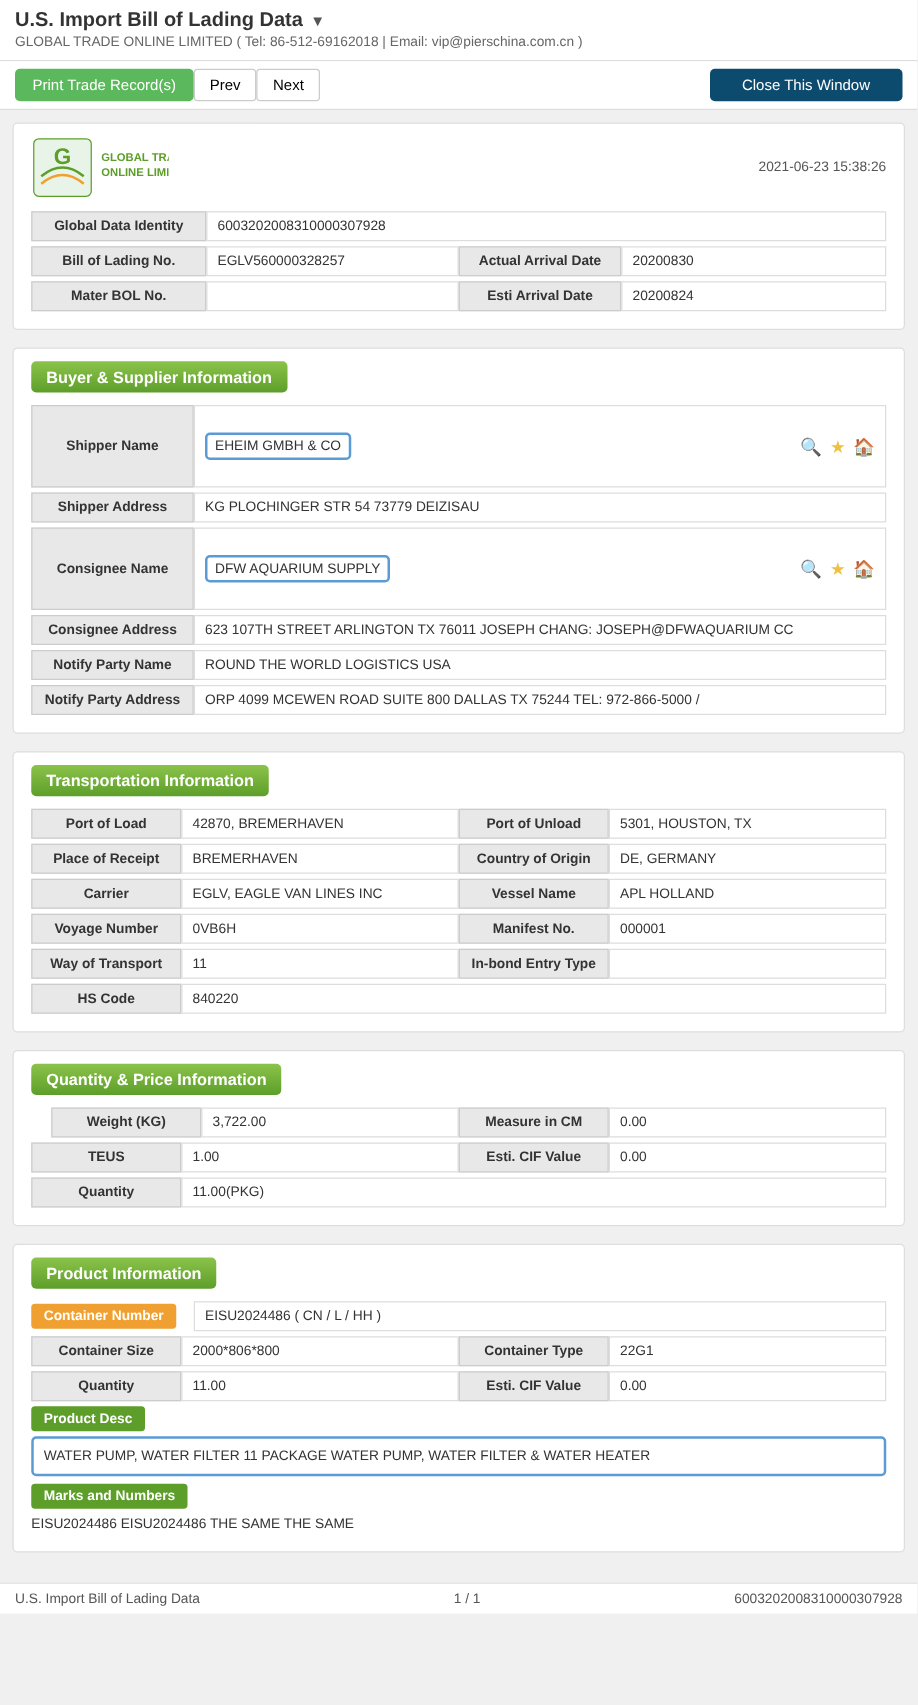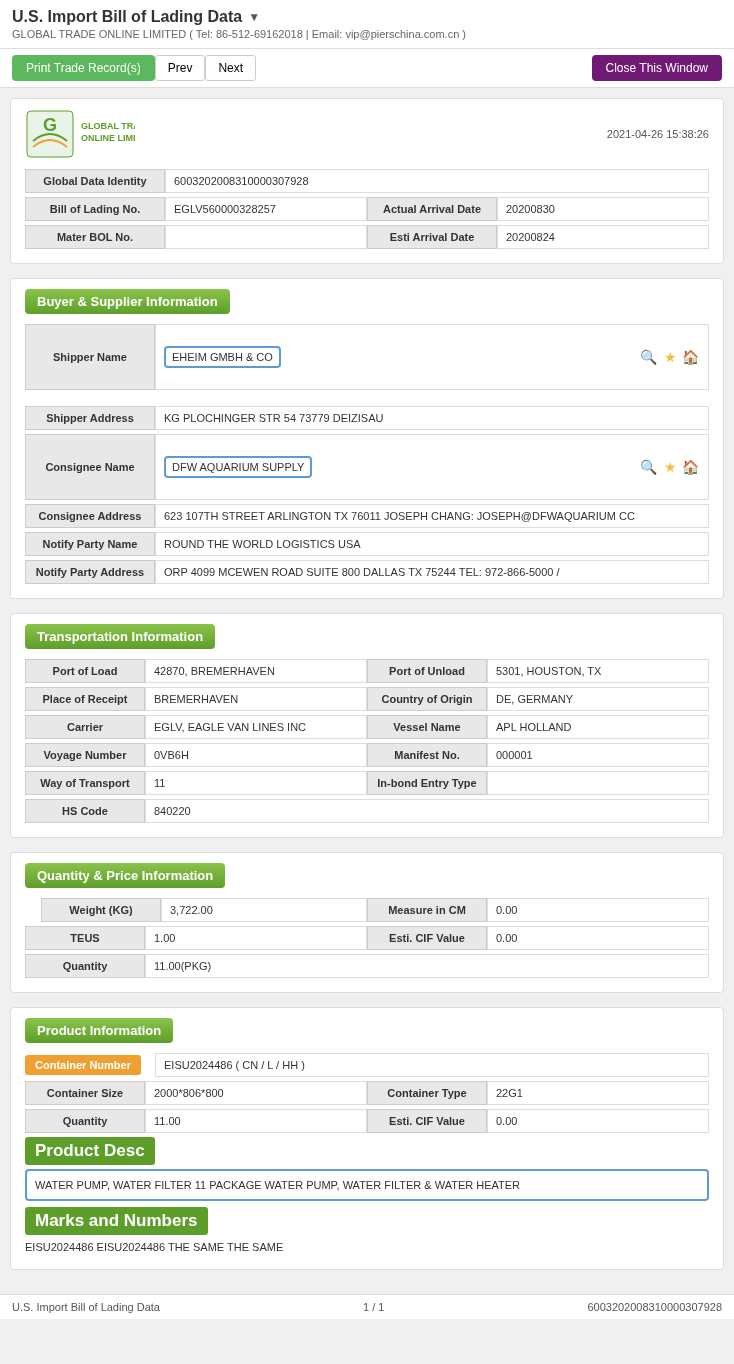--- a/index.html
+++ b/index.html
@@ -6,36 +6,36 @@
     body { font-family: Arial, sans-serif; font-size: 12px; background: #f0f0f0; color: #333; }
 
     .top-bar { background: #fff; padding: 8px 12px; border-bottom: 1px solid #ddd; }
     .top-bar-title { font-size: 16px; font-weight: bold; color: #333; display: inline-flex; align-items: center; gap: 6px; }
     .top-bar-subtitle { font-size: 11px; color: #666; margin-top: 2px; }
     .dropdown-arrow { font-size: 12px; color: #555; cursor: pointer; }
 
     .toolbar { background: #fff; padding: 6px 12px; border-bottom: 1px solid #ddd; display: flex; align-items: center; gap: 0; }
     .btn-print { background: #5cb85c; color: #fff; border: none; padding: 6px 14px; border-radius: 4px; cursor: pointer; font-size: 12px; }
     .btn-nav { background: #fff; border: 1px solid #ccc; padding: 5px 12px; border-radius: 3px; cursor: pointer; font-size: 12px; }
-    .btn-close { background: #701a75; color: #fff; border: none; padding: 6px 14px; border-radius: 4px; cursor: pointer; font-size: 12px; margin-left: auto; }
+    .btn-close { background: #0c4a6e; color: #fff; border: none; padding: 6px 26px; border-radius: 4px; cursor: pointer; font-size: 12px; margin-left: auto; }
 
     .main-content { padding: 10px; background: #f0f0f0; }
 
     .card { background: #fff; border: 1px solid #ddd; border-radius: 4px; margin-bottom: 14px; padding: 10px 14px; }
 
     .logo-row { display: flex; justify-content: space-between; align-items: center; margin-bottom: 10px; }
     .logo-area { display: flex; align-items: center; }
     .logo-svg { width: 110px; height: 50px; }
     .timestamp { font-size: 11px; color: #555; }
 
     .section-header { display: inline-block; background: linear-gradient(to bottom, #8bc34a, #5d9e2a); color: #fff; padding: 5px 12px; border-radius: 4px; font-size: 13px; font-weight: bold; margin-bottom: 10px; }
 
     .section-header-orange { display: inline-block; background: #f0a030; color: #fff; padding: 4px 10px; border-radius: 3px; font-size: 11px; font-weight: bold; }
 
-    .section-header-green-sm { display: inline-block; background: #5d9e2a; color: #fff; padding: 4px 10px; border-radius: 3px; font-size: 17px; font-weight: bold; }
+    .section-header-green-sm { display: inline-block; background: #5d9e2a; color: #fff; padding: 4px 10px; border-radius: 3px; font-size: 11px; font-weight: bold; }
 
     .shipper-name-box { border: 2px solid #5b9bd5; border-radius: 4px; padding: 3px 6px; display: inline-block; }
     .consignee-name-box { border: 2px solid #5b9bd5; border-radius: 4px; padding: 3px 6px; display: inline-block; }
     .product-desc-box { border: 2px solid #5b9bd5; border-radius: 4px; padding: 8px 8px; margin-top: 4px; font-size: 11px; }
 
     .row-icons { display: flex; gap: 6px; align-items: center; }
     .icon-search { color: #888; font-size: 14px; cursor: pointer; }
     .icon-star { color: #f0c040; font-size: 14px; cursor: pointer; }
     .icon-home { color: #c0392b; font-size: 14px; cursor: pointer; }
     .info-label { background: #e8e8e8; border: 1px solid #ccc; font-weight: bold; font-size: 11px; text-align: center; padding: 5px 8px; min-width: 130px; display: flex; align-items: center; justify-content: center; }
@@ -72,21 +72,21 @@
       <div class="logo-area">
         <svg class="logo-svg" viewBox="0 0 110 50">
           <rect x="2" y="2" width="46" height="46" rx="4" fill="#e8f4e8" stroke="#5d9e2a" stroke-width="1"></rect>
           <text x="25" y="22" text-anchor="middle" font-size="18" font-weight="bold" fill="#5d9e2a">G</text>
           <path d="M8,32 Q25,18 42,32" stroke="#5d9e2a" stroke-width="2" fill="none"></path>
           <path d="M8,38 Q25,24 42,38" stroke="#f0a030" stroke-width="2" fill="none"></path>
           <text x="56" y="20" font-size="9" font-weight="bold" fill="#5d9e2a">GLOBAL TRADE</text>
           <text x="56" y="32" font-size="9" font-weight="bold" fill="#5d9e2a">ONLINE LIMITED</text>
         </svg>
       </div>
-      <div class="timestamp">2021-04-26 15:38:26</div>
+      <div class="timestamp">2021-06-23 15:38:26</div>
     </div>
 
     <div class="row-flex" style="margin-bottom:4px;">
       <div class="info-label" style="min-width:140px;">Global Data Identity</div>
       <div class="info-value">6003202008310000307928</div>
     </div>
 
     <div class="row-flex" style="margin-bottom:4px;">
       <div class="col-half">
         <div class="info-label" style="min-width:140px;">Bill of Lading No.</div>
@@ -107,21 +107,21 @@
         <div class="info-label" style="min-width:130px;">Esti Arrival Date</div>
         <div class="info-value">20200824</div>
       </div>
     </div>
   </div>
 
   <div class="card">
     <div class="section-header">Buyer &amp; Supplier Information</div>
 
     
-    <div class="row-flex" style="margin-bottom:16px;">
+    <div class="row-flex" style="margin-bottom:4px;">
       <div class="info-label" style="min-width:130px;">Shipper Name</div>
       <div class="info-value-with-icon">
         <span class="shipper-name-box">EHEIM GMBH &amp; CO</span>
         <div class="row-icons">
           <span class="icon-search">🔍</span>
           <span class="icon-star">★</span>
           <span class="icon-home">🏠</span>
         </div>
       </div>
     </div>

